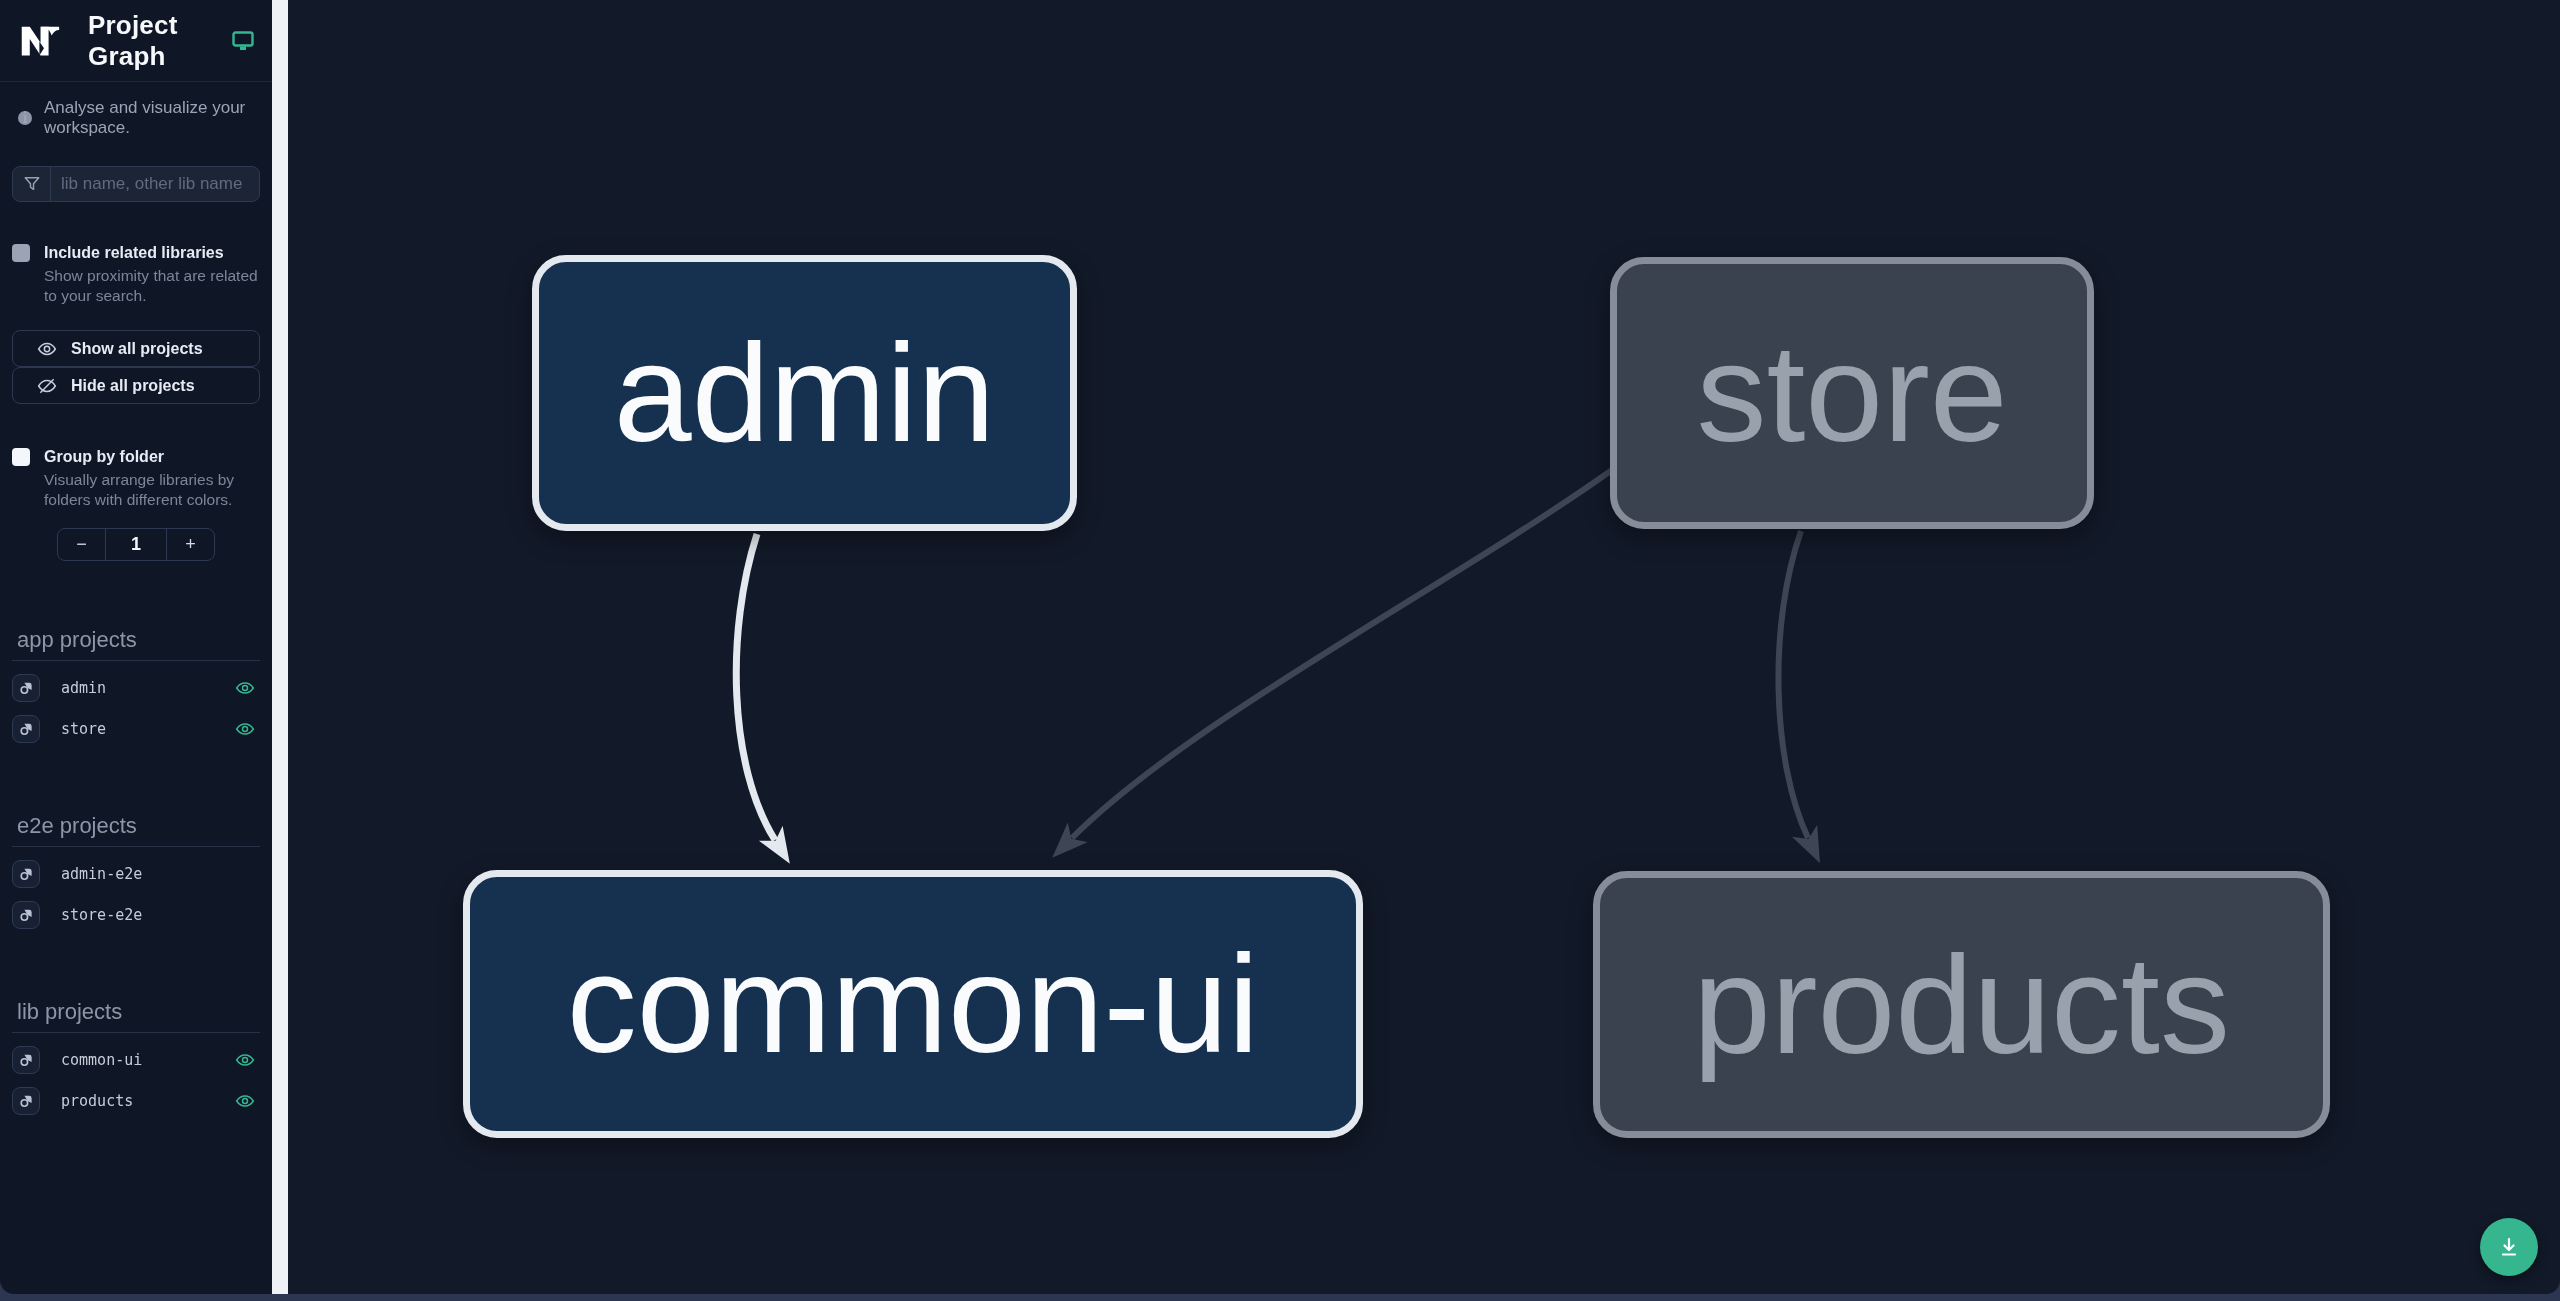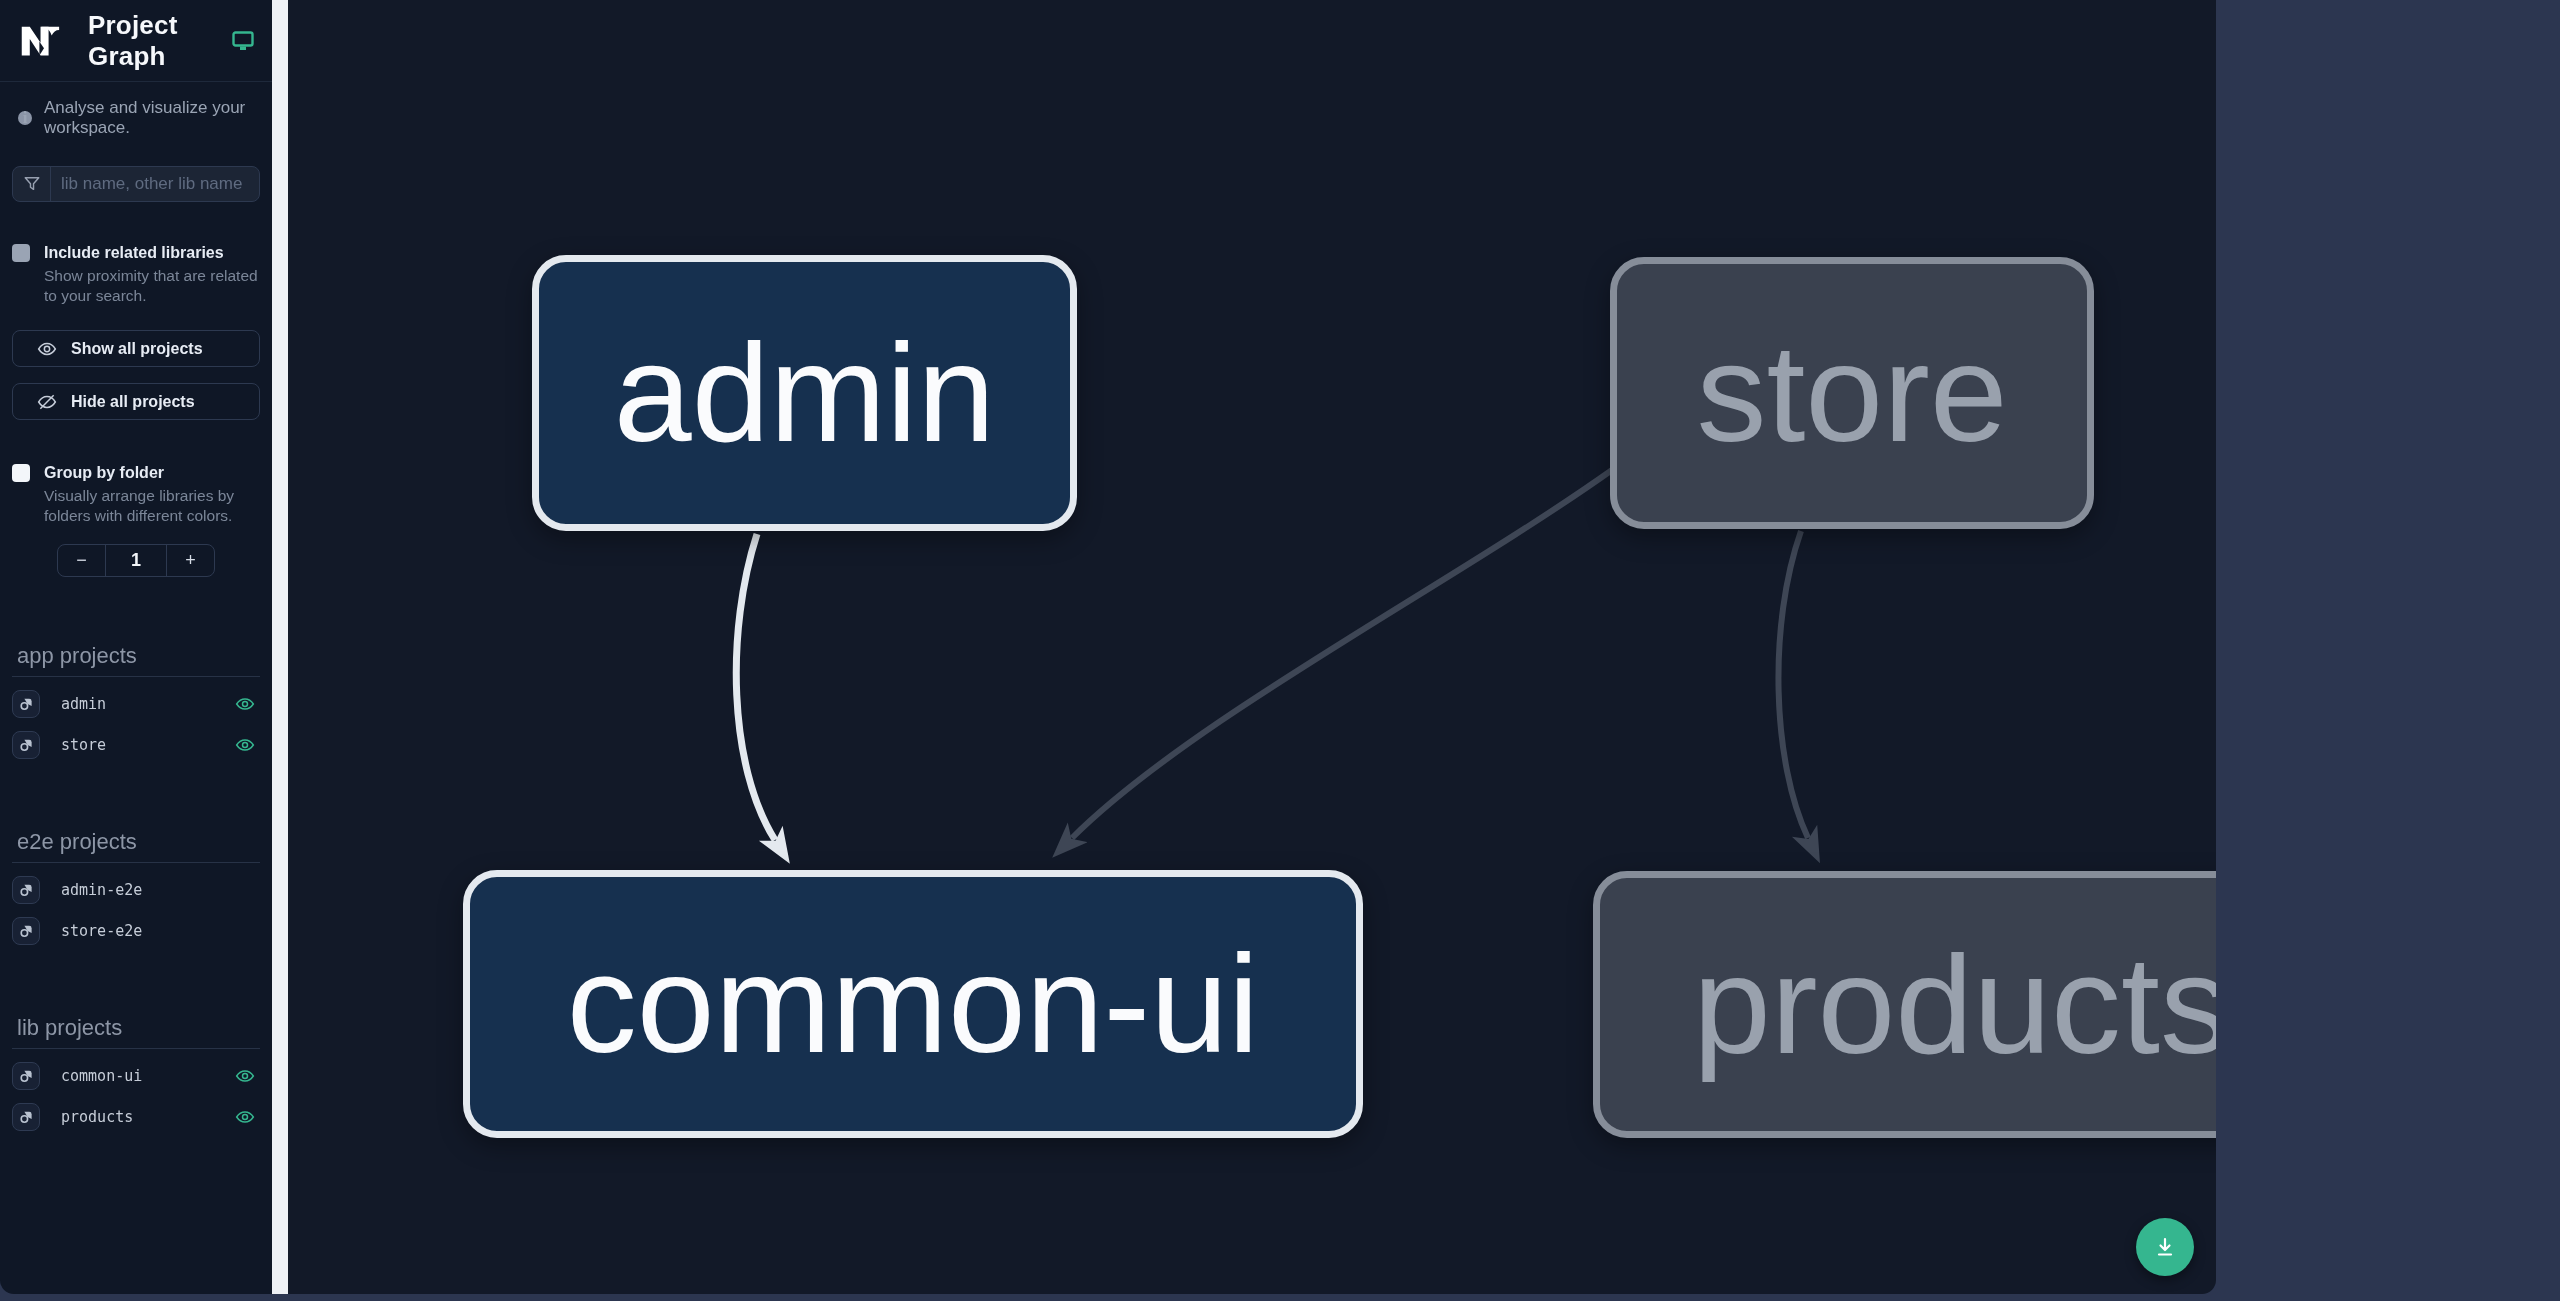--- a/index.html
+++ b/index.html
@@ -1,19 +1,19 @@
 <!DOCTYPE html>
 <html><head>
 <meta charset="utf-8">
 <style>
   * { margin:0; padding:0; box-sizing:border-box; }
   html,body { width:2560px; height:1301px; background:#2c3650; overflow:hidden;
               font-family:"Liberation Sans", sans-serif; }
 
-  .app { width:2216px; height:1294px; display:flex; overflow:hidden;
+  .app { width:2560px; height:1294px; display:flex; overflow:hidden;
          border-radius:0 0 14px 14px; }
 
   
   .sidebar { width:272px; height:100%; background:#0f1726; flex:0 0 auto;
              display:flex; flex-direction:column; position:relative; }
   .v-divider { width:16px; height:100%; background:#eef1f5; flex:0 0 auto; }
 
   .sb-header { height:82px; display:flex; align-items:center; padding:0 16px;
                border-bottom:1px solid #1e293b; }
   .nx-logo { width:46px; height:46px; flex:0 0 auto; }
@@ -66,21 +66,21 @@
   .section-rule { border:none; border-top:1px solid #273246; margin-top:7px; }
   .proj-row { display:flex; align-items:center; margin-top:13px; height:28px; }
   .proj-icon-btn { width:28px; height:28px; border:1.5px solid #2e3a52; border-radius:8px;
                    background:#182134; display:flex; align-items:center; justify-content:center;
                    cursor:pointer; flex:0 0 auto; }
   .proj-name { font-family:"DejaVu Sans Mono", monospace; font-size:15px; color:#c6cdd8;
                margin-left:21px; flex:1; }
   .eye-btn { background:none; border:none; cursor:pointer; width:22px; height:22px;
              margin-right:4px; display:flex; align-items:center; justify-content:center; }
 
-  .mt16{margin-top:16px;} .mt22{margin-top:22px;}
+  .mt16{} .mt22{margin-top:22px;}
   .mt24{margin-top:24px;} .mt26{margin-top:26px;} .mt28{margin-top:28px;}
   .mt46{margin-top:70px;} .mt66{margin-top:66px;}
 
   
   .canvas { flex:1; height:100%; background:#121928; position:relative; overflow:hidden; }
   .edges { position:absolute; left:0; top:0; pointer-events:none; }
 
   .node { position:absolute; border-radius:34px; display:flex; align-items:center;
           justify-content:center; cursor:pointer; font-size:140px;
           box-shadow:0 8px 24px rgba(0,0,0,.35); }

